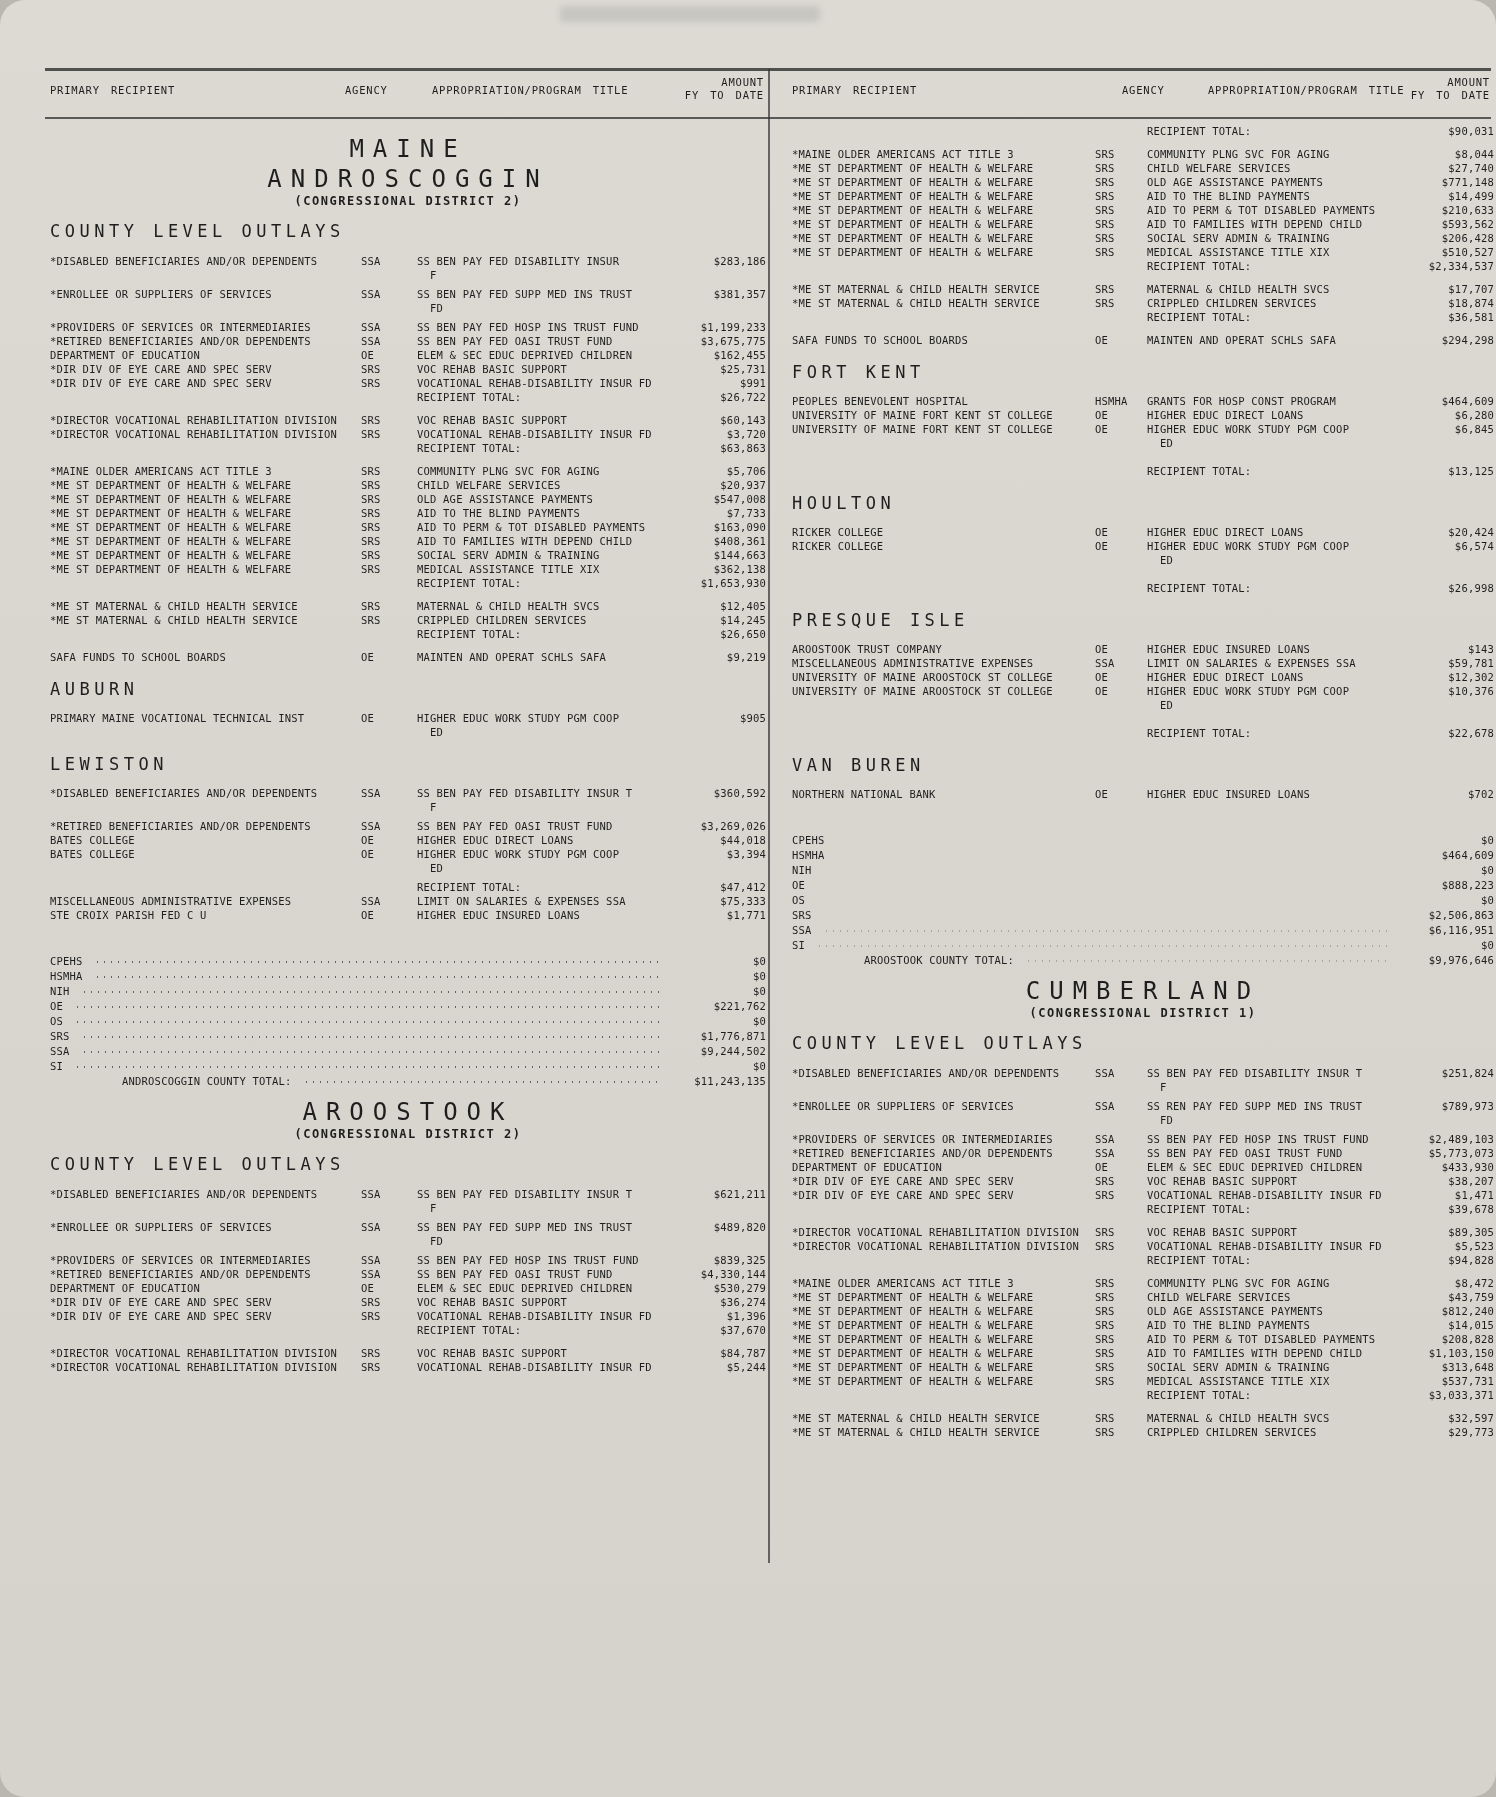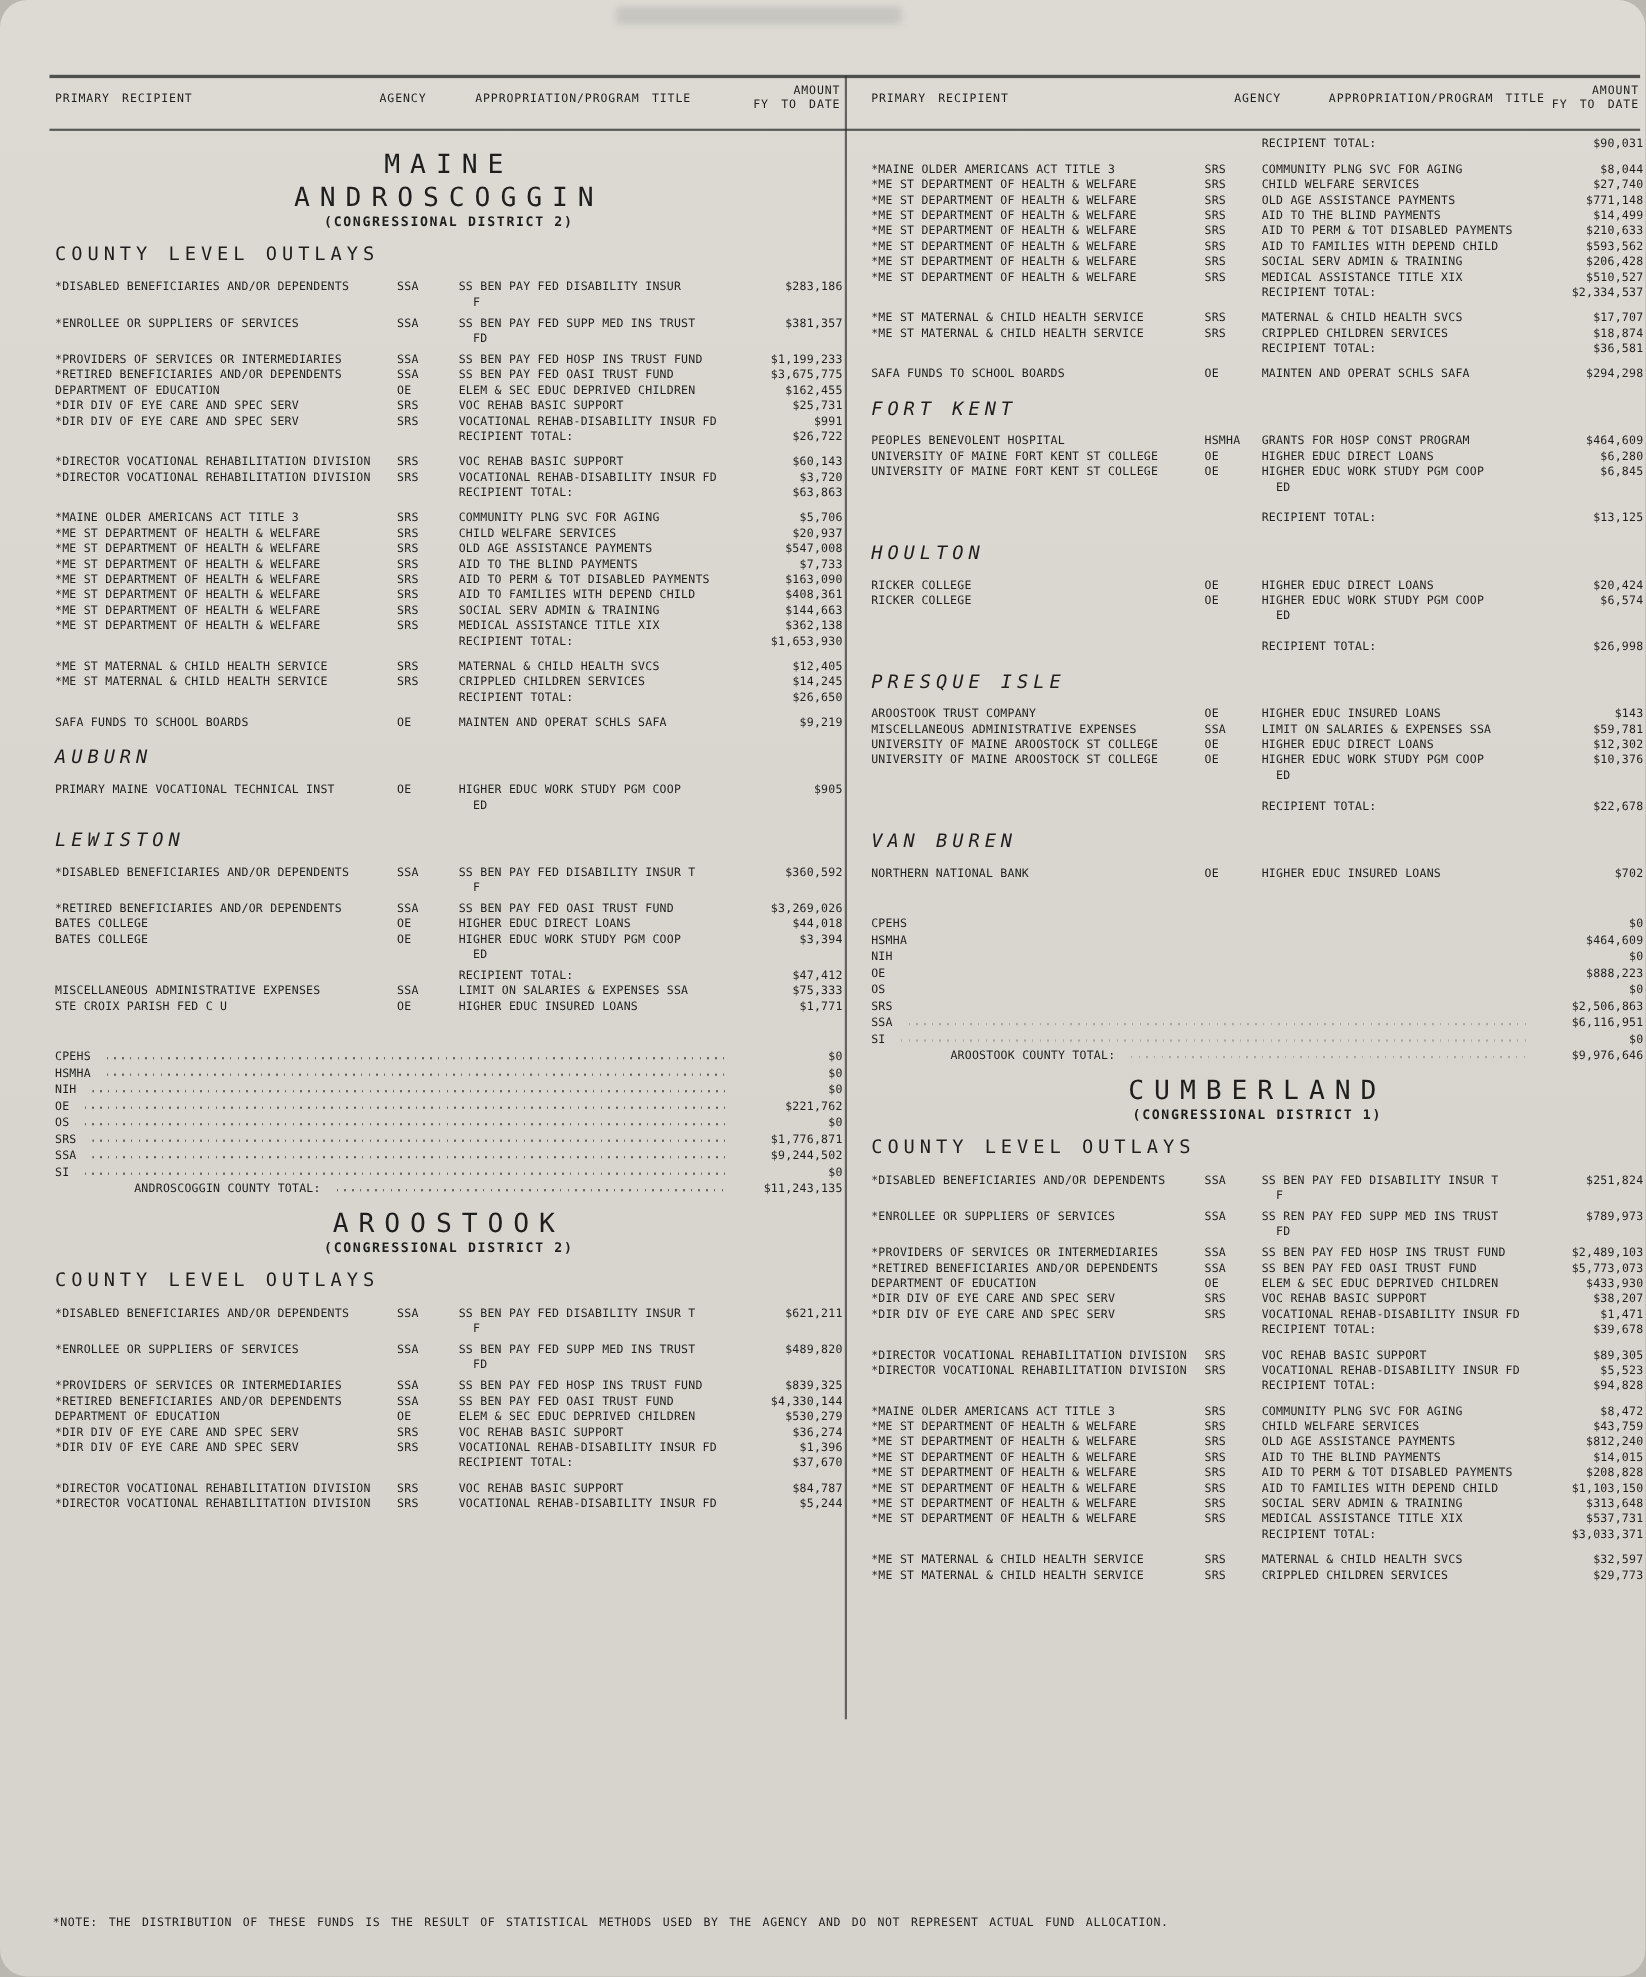--- a/index.html
+++ b/index.html
@@ -39,21 +39,21 @@
   .dlabel{flex:none;white-space:nowrap;}
   .ctotal .dlabel{margin-left:72px;}
   .leader{flex:1;align-self:center;height:2px;margin:0 10px 0 14px;
           background:repeating-linear-gradient(90deg,#3c3c3c 0 1.4px,transparent 1.4px 7px);
           opacity:.75;}
   .leader.faint{opacity:.3;}
   .leader.none{visibility:hidden;}
   .big{font-size:24px;letter-spacing:9px;text-align:center;margin:16px 0 8px;white-space:nowrap;}
   .district{font-size:12px;letter-spacing:1.5px;text-align:center;margin:0 0 16px;font-weight:bold;white-space:nowrap;}
   .section{font-size:17px;letter-spacing:4.5px;margin:6px 0 16px;white-space:nowrap;}
-  .city{font-size:17px;letter-spacing:4.5px;margin:18px 0 15px;white-space:nowrap;font-style:italic;}
+  .city{font-size:17px;letter-spacing:4.5px;margin:18px 0 15px;white-space:nowrap;}
   .gap{height:9px;}
   .gap2{height:32px;}
   .footnotes{position:absolute;left:48px;top:1740px;font-size:10.5px;line-height:17px;
              letter-spacing:.5px;word-spacing:3px;white-space:nowrap;}
 </style>
 </head>
 <body>
 
 <div class="page">
   <div class="smudge"></div>
@@ -938,15 +938,14 @@
         <div class="c-r">*ME ST MATERNAL &amp; CHILD HEALTH SERVICE</div>
         <div class="c-a">SRS</div>
         <div class="c-t">
           <div class="t1">CRIPPLED CHILDREN SERVICES</div>
         </div>
         <div class="c-m">$29,773</div>
       </div>
     </div>
 
   <div class="footnotes">
-    <div>*NOTE: THE DISTRIBUTION OF THESE FUNDS IS THE RESULT OF STATISTICAL METHODS USED BY THE AGENCY AND DO NOT REPRESENT ACTUAL FUND ALLOCATION.</div>
   </div>
 </div>
 
 </body></html>

